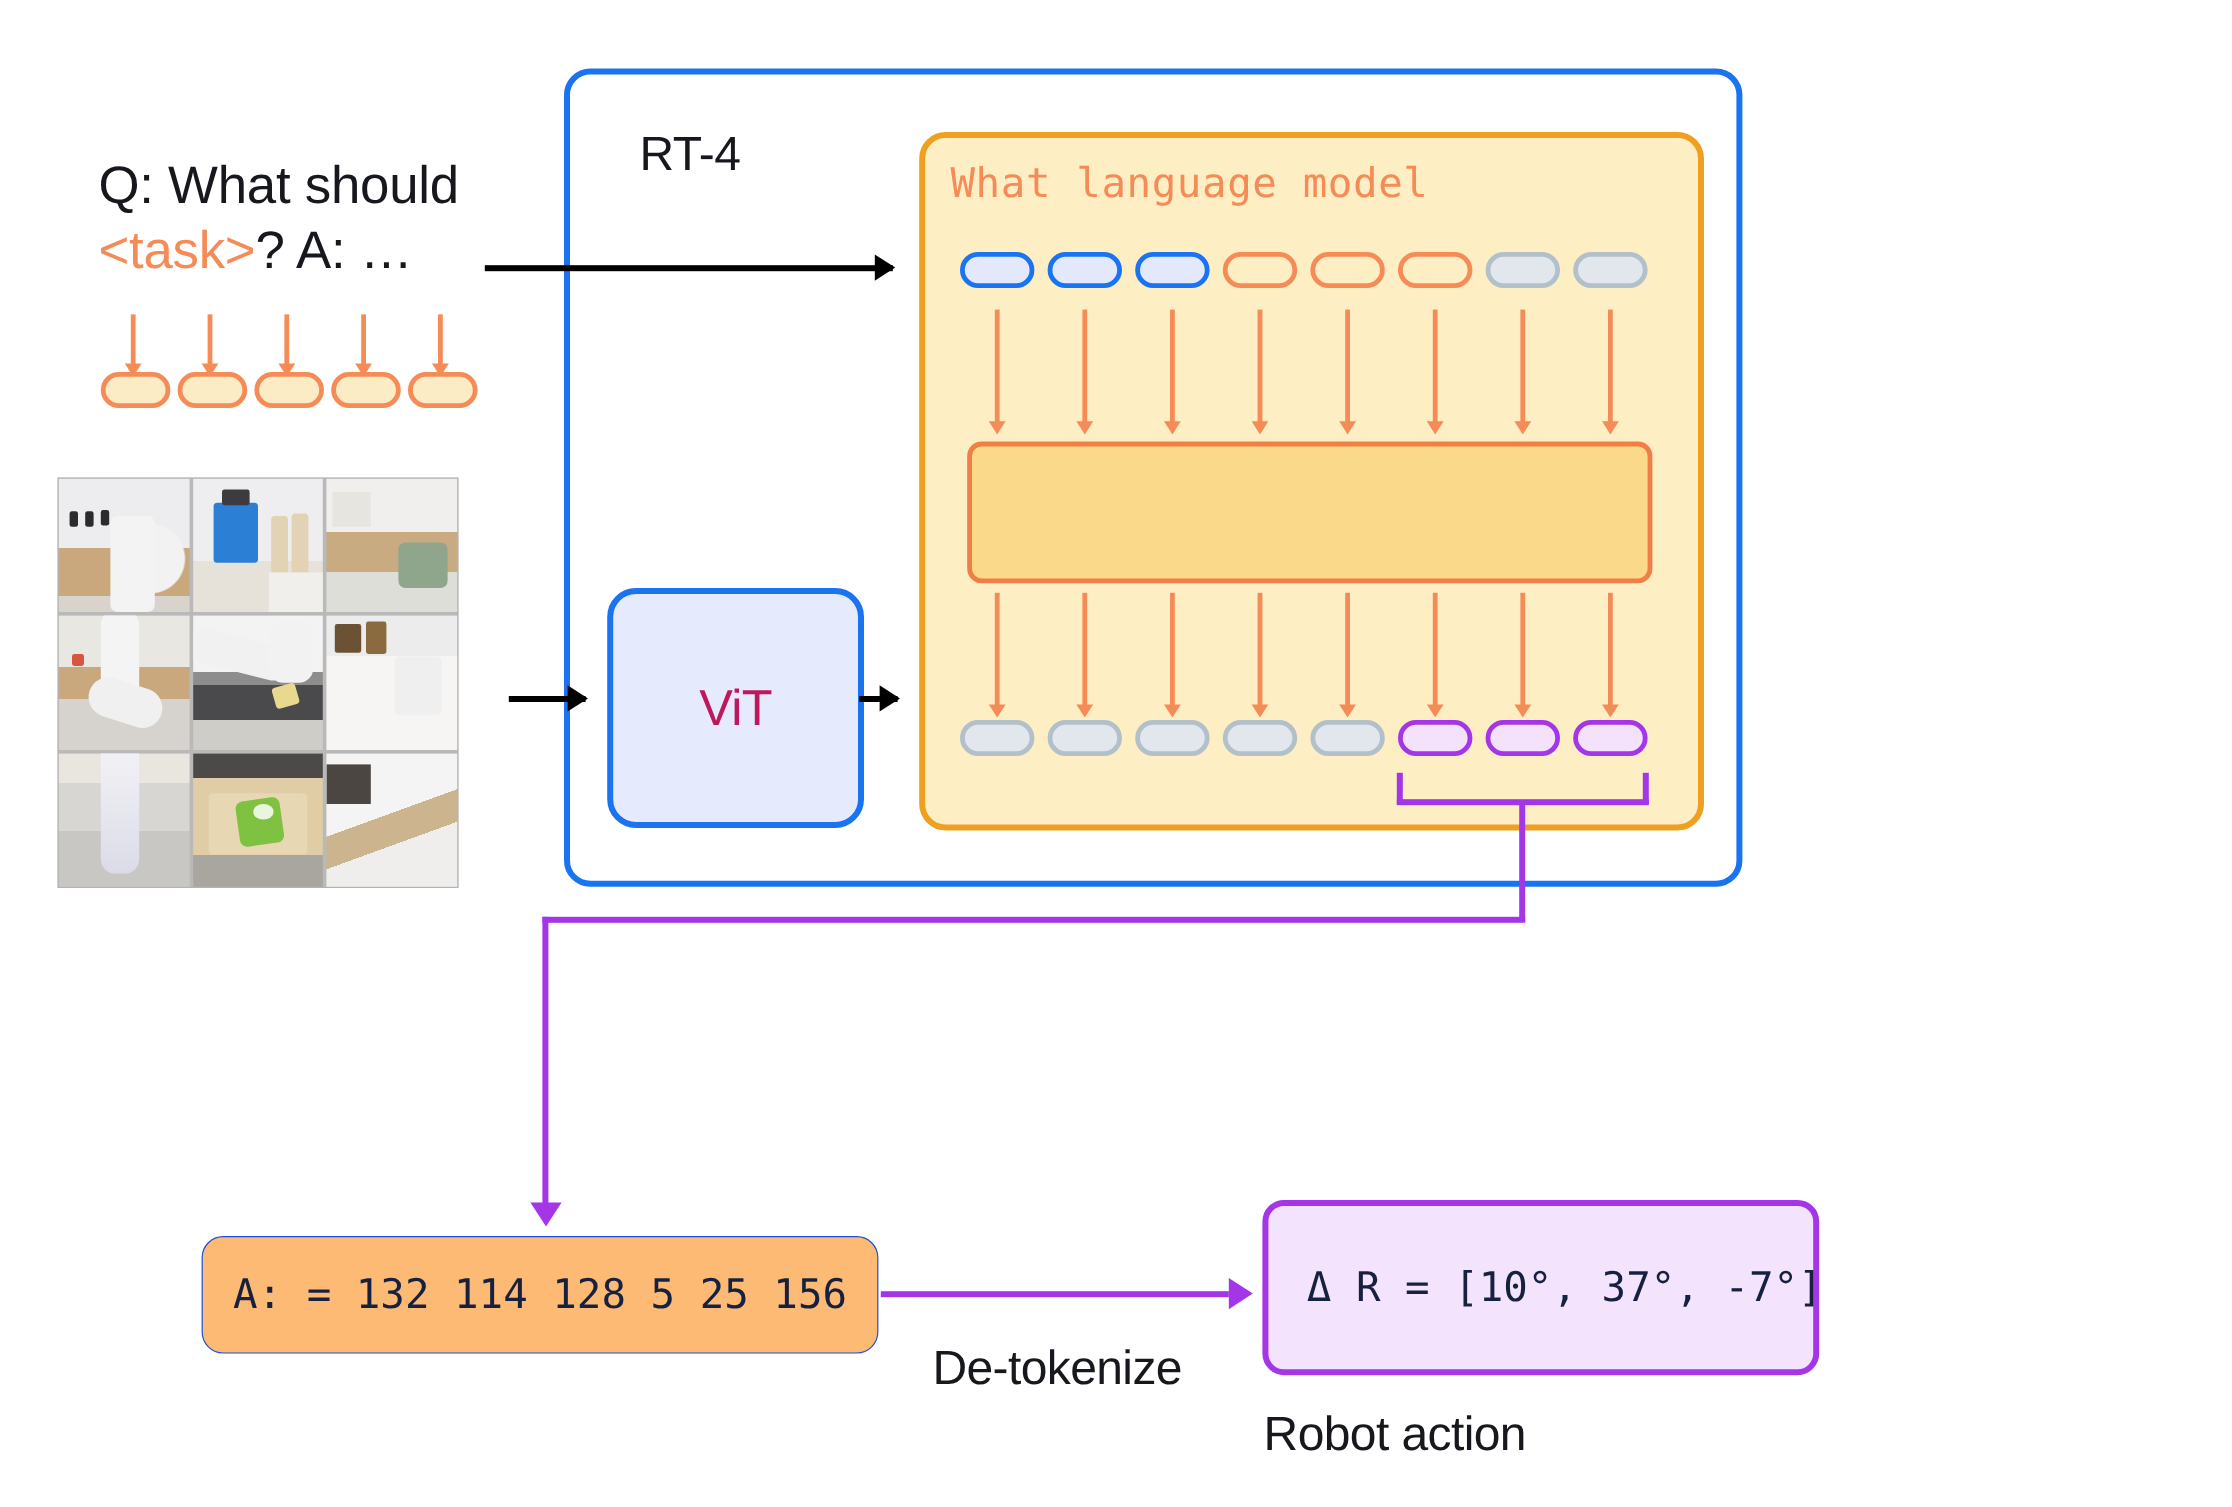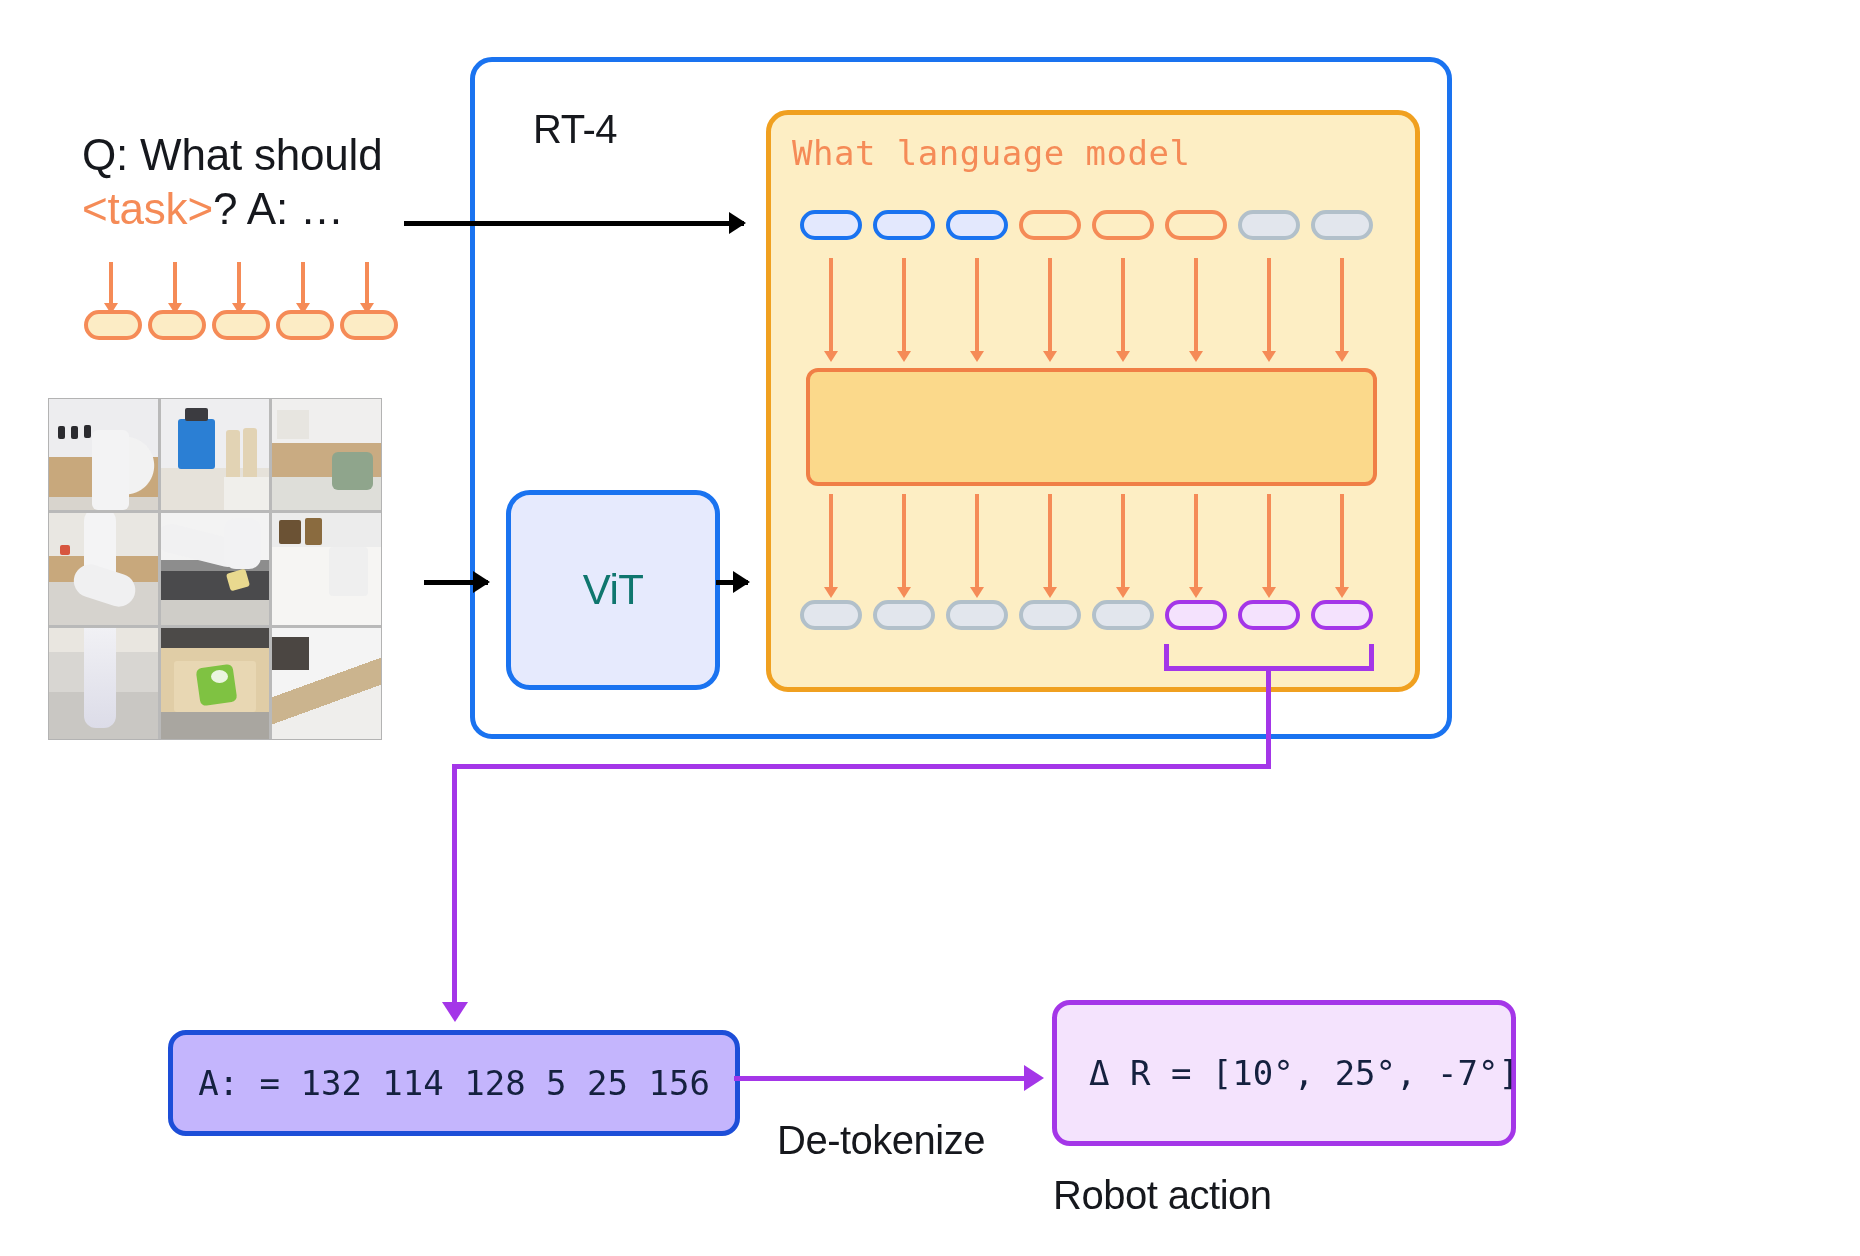--- a/index.html
+++ b/index.html
@@ -47,40 +47,40 @@
     font-family:"DejaVu Sans Mono",monospace;letter-spacing:0.5px;}
 
   
   #transformer-block{left:806px;top:368px;width:563px;height:110px;
     border:4px solid #f07f46;border-radius:12px;background:#fbd98b;}
 
   
   #vit-box{left:506px;top:490px;width:204px;height:190px;
     border:5px solid #1a73f0;border-radius:24px;background:#e6eafd;
     display:flex;align-items:center;justify-content:center;}
-  #vit-label{font-size:42px;color:#0f766e;letter-spacing:-0.5px;}
+  #vit-label{font-size:42px;color:#be185d;letter-spacing:-0.5px;}
 
   
   .barrow{position:absolute;height:5px;background:#000;}
   .barrow:after{content:"";position:absolute;right:-2px;top:-9px;
     border-top:11px solid transparent;border-bottom:11px solid transparent;
     border-left:17px solid #000;}
 
   
   .pline{position:absolute;background:#a436e8;}
   #purple-arrow-head{position:absolute;width:0;height:0;
     border-left:13px solid transparent;border-right:13px solid transparent;
     border-top:20px solid #a436e8;}
   #detok-arrow-head{position:absolute;width:0;height:0;
     border-top:13px solid transparent;border-bottom:13px solid transparent;
     border-left:20px solid #a436e8;}
 
   
   #answer-box{left:168px;top:1030px;width:562px;height:96px;
-    border:5px solid #1d4ed8;border-radius:18px;background:#c4b5fd;
+    border:1px solid #1d4ed8;border-radius:18px;background:#fdba74;
     display:flex;align-items:center;justify-content:center;}
   #answer-text{font-family:"DejaVu Sans Mono",monospace;font-size:34px;color:#15213f;}
 
   #robot-action-box{left:1052px;top:1000px;width:464px;height:146px;
     border:5px solid #a436e8;border-radius:18px;background:#f4e3fd;
     display:flex;flex-direction:column;align-items:flex-start;justify-content:center;
     padding-left:32px;box-sizing:border-box;}
   #robot-action-box .line{font-family:"DejaVu Sans Mono",monospace;
     font-size:34px;color:#15213f;line-height:1.42;white-space:pre;}
 
@@ -299,15 +299,15 @@
 
 <div class="abs" id="answer-box">
   <span id="answer-text">A: = 132 114 128 5 25 156</span>
 </div>
 
 <div class="pline abs" style="left:734px;top:1076px;width:290px;height:5px;"></div>
 <div id="detok-arrow-head" style="left:1024px;top:1065px;"></div>
 <div class="abs" id="detokenize-label">De-tokenize</div>
 
 <div class="abs" id="robot-action-box">
-  <div class="line">Δ R = [10°, 25°, -7°]</div>
+  <div class="line">Δ R = [10°, 37°, -7°]</div>
 </div>
 <div class="abs" id="robot-action-label">Robot action</div>
 
 </body></html>

